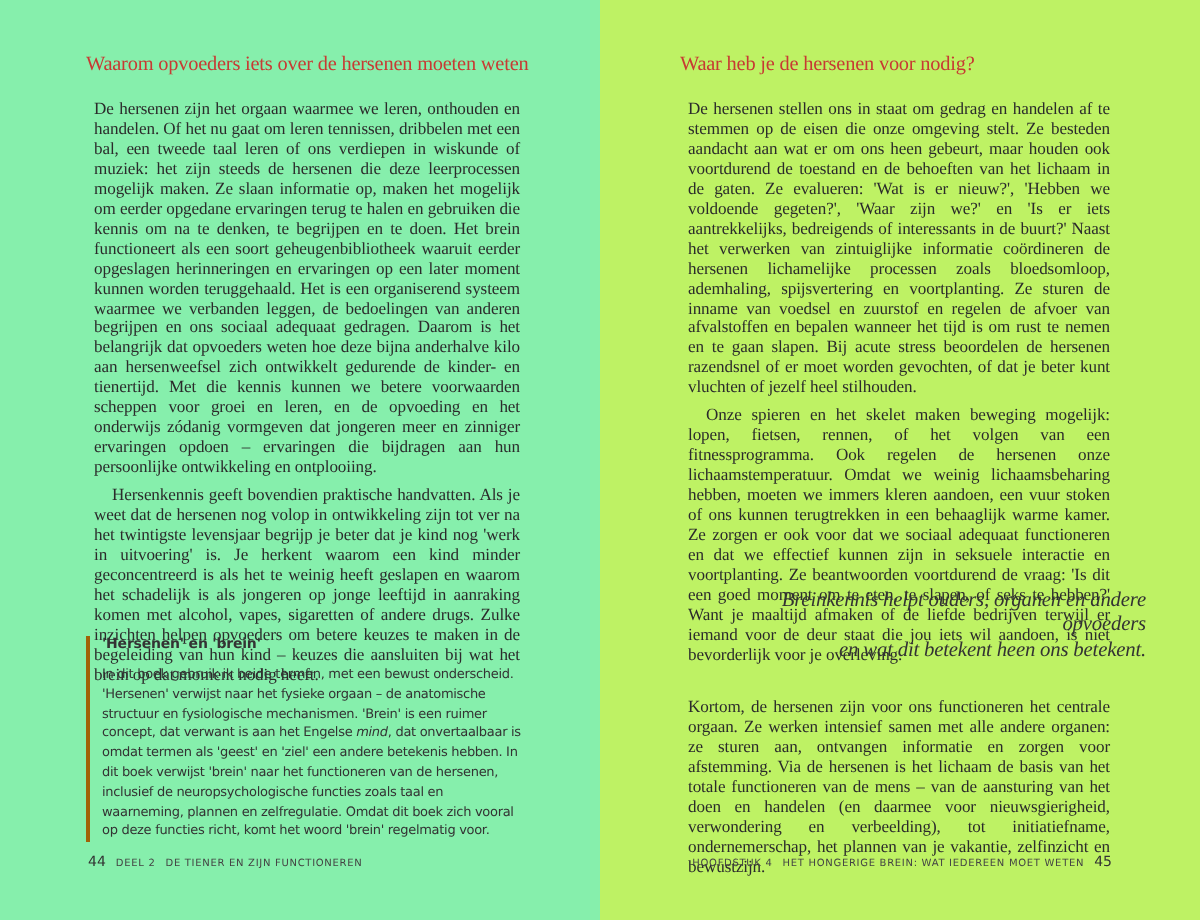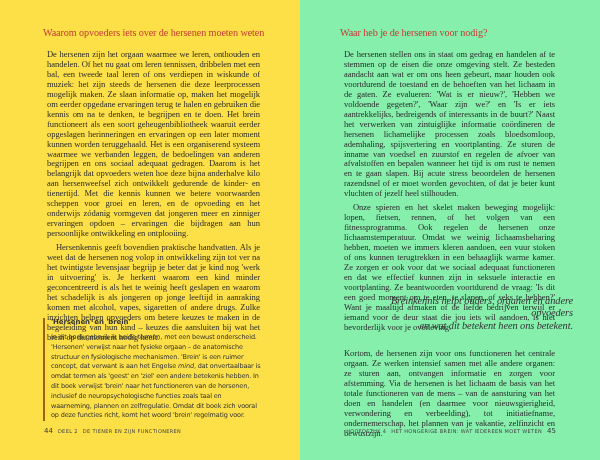--- a/index.html
+++ b/index.html
@@ -5,24 +5,24 @@
   html, body { margin: 0; padding: 0; }
   body {
     width: 600px; height: 460px; overflow: hidden;
     background: #ffffff;
     position: relative;
     font-family: "Liberation Serif", "DejaVu Serif", serif;
     color: #2a2a2a;
   }
   .page {
     position: absolute; top: 0; height: 460px; width: 300px;
-    background: #fde047;
+    background: #86efac;
   }
   .page.left { left: 0; }
-  .page.right { left: 300px; background: #86efac; }
+  .page.right { left: 300px; background: #bef264; }
   .heading {
     position: absolute;
     font-size: 10.2px;
     color: #c73a33;
     white-space: nowrap;
     letter-spacing: -0.1px;
   }
   .body-text {
     position: absolute;
     font-size: 8.55px;

